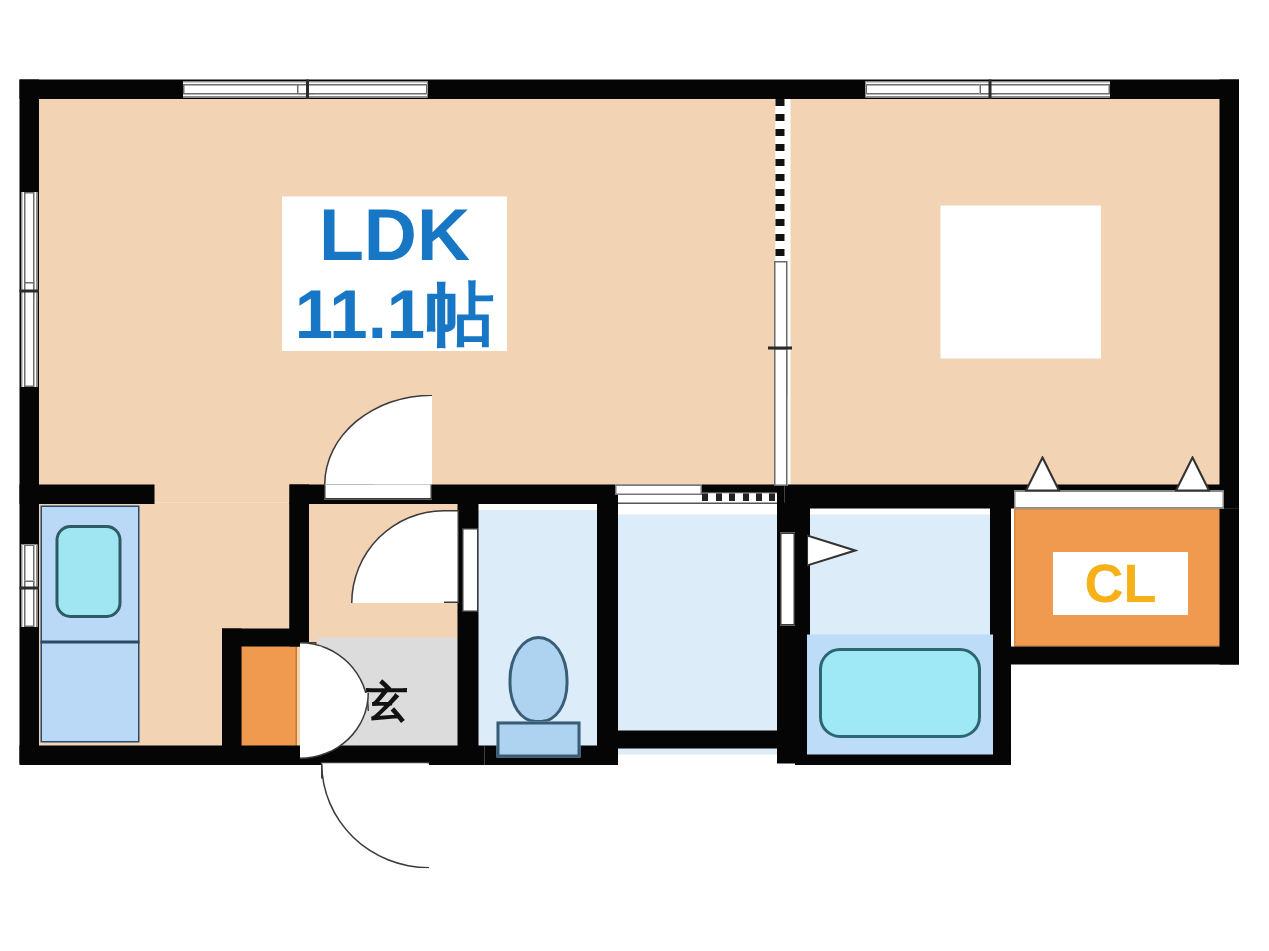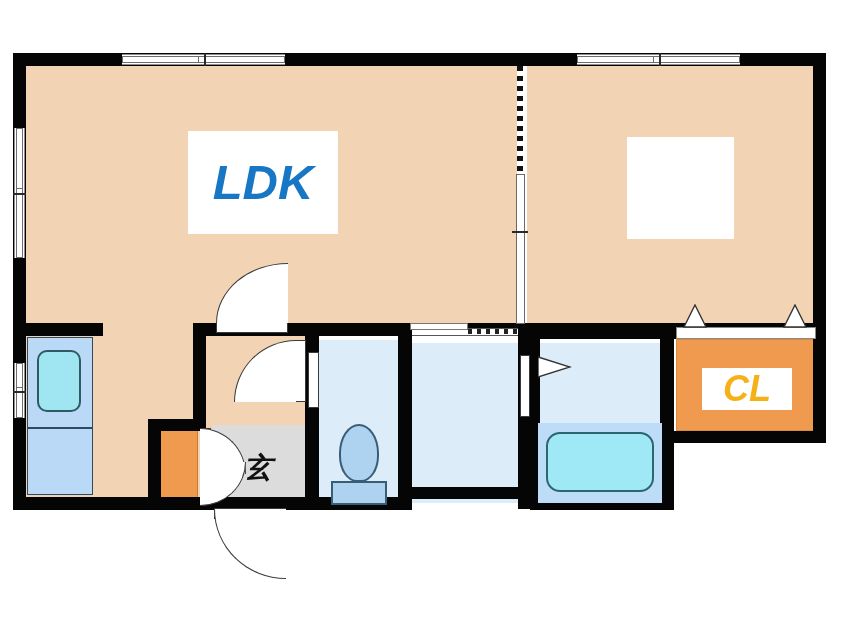--- a/index.html
+++ b/index.html
@@ -2,21 +2,21 @@
 <html><head>
 <meta charset="utf-8">
 <title>Floor Plan</title>
 <style>
   html,body{margin:0;padding:0;background:#ffffff;}
   body{
     font-family:"Liberation Sans","DejaVu Sans",sans-serif;
     width:846px;height:634px;overflow:hidden;
   }
   #plan{
-    position:relative;width:806px;height:634px;background:#ffffff;font-style:italic;
+    position:relative;width:806px;height:634px;background:#ffffff;
   }
   .abs{position:absolute;box-sizing:border-box;}
 
   
   .floor-tatami{background:#f2d3b4;}
   .floor-wet{background:#dcecf8;}
   .floor-entry{background:#dcdcdc;}
   .floor-closet{background:#ef9a4f;}
 
   
@@ -204,20 +204,21 @@
   <div class="abs sink-basin" style="left:37px;top:350px;width:44px;height:62px;"></div>
 
   <div class="abs toilet-bowl" style="left:339px;top:424px;width:40px;height:58px;"></div>
   <div class="abs toilet-tank" style="left:331px;top:481px;width:56px;height:24px;"></div>
 
   <div class="abs" style="left:538px;top:423px;width:124px;height:80px;background:#bddcf7;"></div>
   <div class="abs tub" style="left:546px;top:432px;width:108px;height:60px;"></div>
 
   <div class="lbl lbl-ldk" style="left:188px;top:131px;width:150px;height:103px;">
     <span>LDK</span>
+    <span class="l2">11.1帖</span>
   </div>
 
   <div class="lbl lbl-wa" style="left:627px;top:137px;width:107px;height:102px;">
   </div>
 
   <div class="lbl lbl-cl" style="left:702px;top:368px;width:90px;height:42px;text-align:center;">
     <span>CL</span>
   </div>
 
   <div class="lbl lbl-gen" style="left:238px;top:450px;width:40px;height:36px;">

